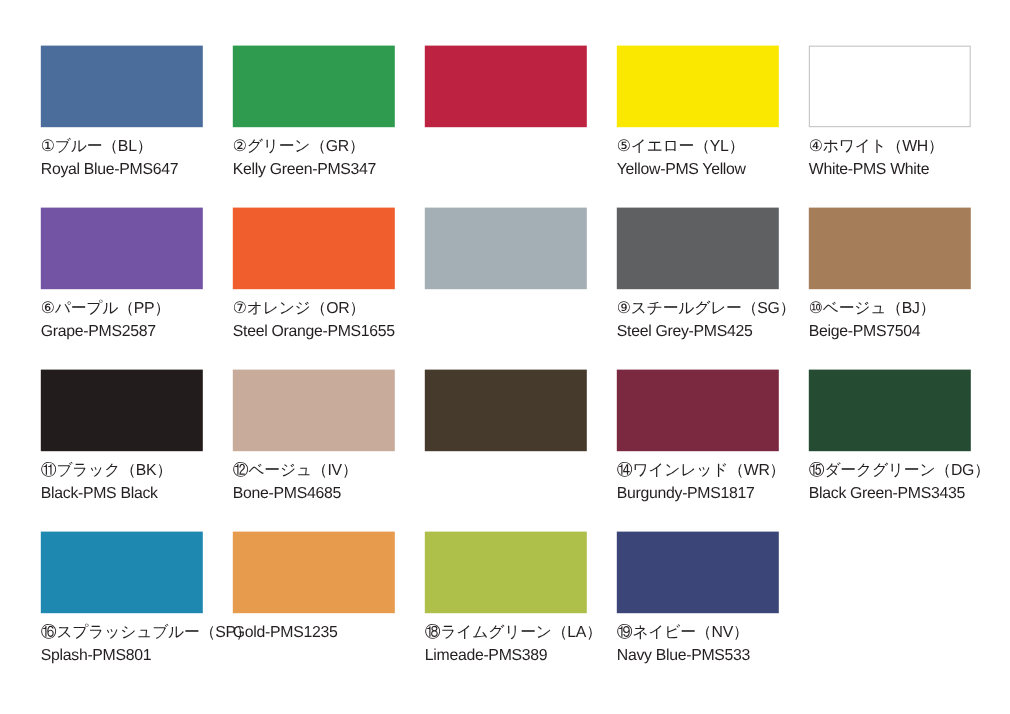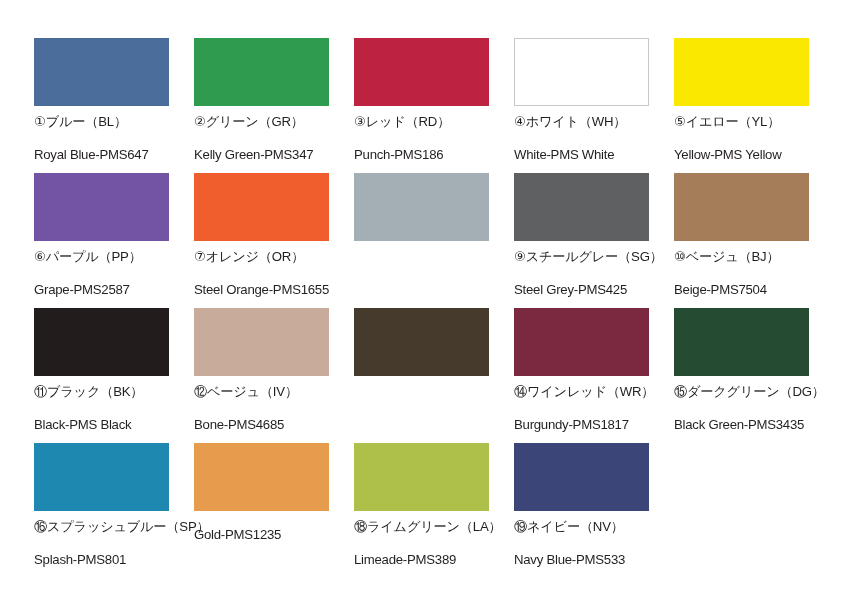--- a/index.html
+++ b/index.html
@@ -57,21 +57,21 @@
   }
   .caption-jp .circled {
     font-size: 13.2px;
   }
 
   .caption-en {
     font-size: 13.2px;
     letter-spacing: -0.25px;
     white-space: nowrap;
     color: #231f20;
-    margin-top: 15px;
+    margin-top: 1px;
   }
 </style>
 </head>
 <body>
 
 <div id="color-chart">
   <div class="swatch-grid">
       <div class="swatch-cell">
         <div class="swatch-chip" style="background: rgb(74, 109, 155);"></div>
         <div class="swatch-caption">
@@ -81,37 +81,33 @@
       </div>
       <div class="swatch-cell">
         <div class="swatch-chip" style="background: rgb(46, 155, 78);"></div>
         <div class="swatch-caption">
           <div class="caption-jp"><span class="circled">②</span><span>グリーン（GR）</span></div>
           <div class="caption-en">Kelly Green-PMS347</div>
         </div>
       </div>
       <div class="swatch-cell">
         <div class="swatch-chip" style="background: rgb(190, 34, 65);"></div>
+      </div>
+      <div class="swatch-cell">
+        <div class="swatch-chip" style="background: rgb(250, 232, 0);"></div>
         <div class="swatch-caption">
-          <div class="caption-jp"><span class="circled">③</span><span>レッド（RD）</span></div>
-          <div class="caption-en">Punch-PMS186</div>
+          <div class="caption-jp"><span class="circled">⑤</span><span>イエロー（YL）</span></div>
+          <div class="caption-en">Yellow-PMS Yellow</div>
         </div>
       </div>
       <div class="swatch-cell">
         <div class="swatch-chip bordered" style="background: rgb(255, 255, 255);"></div>
         <div class="swatch-caption">
           <div class="caption-jp"><span class="circled">④</span><span>ホワイト（WH）</span></div>
           <div class="caption-en">White-PMS White</div>
-        </div>
-      </div>
-      <div class="swatch-cell">
-        <div class="swatch-chip" style="background: rgb(250, 232, 0);"></div>
-        <div class="swatch-caption">
-          <div class="caption-jp"><span class="circled">⑤</span><span>イエロー（YL）</span></div>
-          <div class="caption-en">Yellow-PMS Yellow</div>
         </div>
       </div>
       <div class="swatch-cell">
         <div class="swatch-chip" style="background: rgb(114, 83, 164);"></div>
         <div class="swatch-caption">
           <div class="caption-jp"><span class="circled">⑥</span><span>パープル（PP）</span></div>
           <div class="caption-en">Grape-PMS2587</div>
         </div>
       </div>
       <div class="swatch-cell">

